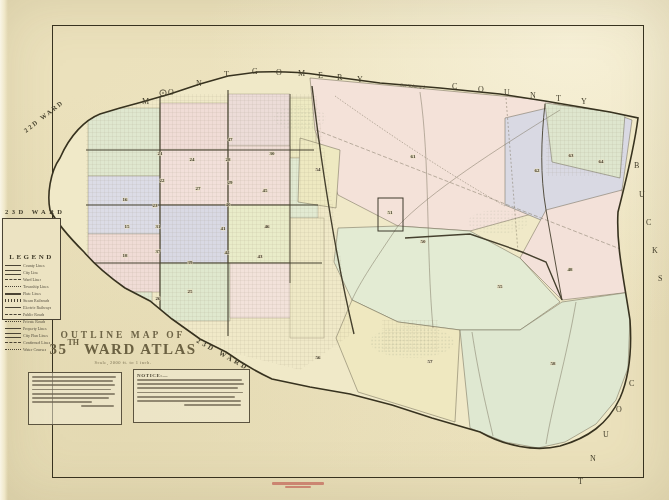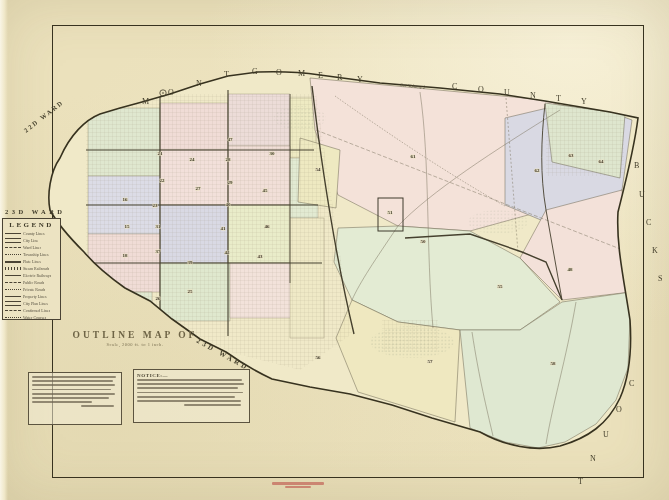--- a/index.html
+++ b/index.html
@@ -14,33 +14,33 @@
   .edge-left{position:absolute;left:0;top:0;width:8px;height:100%;
     background:linear-gradient(90deg,#f9f5e6 0%,#f0e8c9 55%,rgba(236,226,189,0) 100%);}
   .neatline{position:absolute;left:52px;top:25px;width:592px;height:453px;
     border:1.5px solid #37321f;box-sizing:border-box;}
   svg.map{position:absolute;left:0;top:0;}
   .ward-header{position:absolute;left:5px;top:208px;font-size:6.5px;font-weight:bold;
     letter-spacing:3.5px;color:#3f3a28;}
   .legend{position:absolute;left:2px;top:218px;width:59px;height:102px;box-sizing:border-box;
     background:#ece3c2;border:1px solid #4a4334;padding:2px 2px 1px 2px;}
   .legend-title{font-size:7px;font-weight:bold;letter-spacing:2.5px;text-align:center;
-    color:#3f3a28;margin-bottom:1px;}
+    color:#3f3a28;margin-bottom:1px;margin-top:32px;}
   .lrow{display:flex;align-items:center;height:7px;}
   .sm{width:16px;margin-right:2px;flex:none;height:0;}
   .s0{border-top:1.3px solid #4a4334;}
   .s1{height:2.5px;border-top:1px solid #4a4334;border-bottom:1px solid #4a4334;}
   .s2{border-top:1px dashed #4a4334;}
   .s3{border-top:1px dotted #4a4334;}
   .s4{border-top:2.2px solid #4a4334;}
   .s5{height:2.5px;background:repeating-linear-gradient(90deg,#4a4334 0 1px,transparent 1px 3px);}
   .s6{border-top:1px solid #4a4334;box-shadow:0 1.8px 0 -0.6px #4a4334;}
   .llabel{font-size:4px;color:#565040;white-space:nowrap;overflow:hidden;
     font-family:"Liberation Serif",serif;}
-  .title-block{position:absolute;left:40px;top:330px;width:190px;text-align:center;color:#6e6446;}
+  .title-block{position:absolute;left:28px;top:330px;width:190px;text-align:center;color:#6e6446;}
   .t1{font-size:9.5px;font-weight:bold;letter-spacing:3px;}
   .t2{font-size:15px;font-weight:bold;letter-spacing:1.5px;margin-top:1px;color:#6b6142;}
   .t2 sup{font-size:8px;position:relative;top:-3px;letter-spacing:0;}
   .t3{margin-top:2px;white-space:nowrap;}
   .compiled{font-size:7.5px;letter-spacing:1px;font-weight:bold;color:#756b4c;}
   .compiler{font-size:13px;font-weight:bold;letter-spacing:3px;color:#6b6142;}
   .t4{font-size:4.5px;letter-spacing:.5px;margin-top:2px;color:#7a7052;}
   .note{position:absolute;border:1px solid #5c5440;box-sizing:border-box;
     background:rgba(243,237,213,.55);padding:3px 3px 2px 3px;}
   .note-a{left:28px;top:372px;width:94px;height:53px;}
@@ -284,20 +284,21 @@
         </div>
         <div class="lrow">
           <span class="sm s3"></span>
           <span class="llabel">Water Courses</span>
         </div>
       </div>
   </div>
 
   <div class="title-block">
     <div class="t1">OUTLINE MAP OF</div>
+    <div class="t2"><span>35</span><sup>TH</sup> <span>WARD ATLAS</span></div>
     <div class="t4">Scale, 2000 ft. to 1 inch.</div>
   </div>
 
   <div class="note note-a">
       <div id="noteA">
         <div class="bar" style="width: 98%;"></div>
         <div class="bar" style="width: 94%;"></div>
         <div class="bar" style="width: 97%;"></div>
         <div class="bar" style="width: 92%;"></div>
         <div class="bar" style="width: 96%;"></div>

